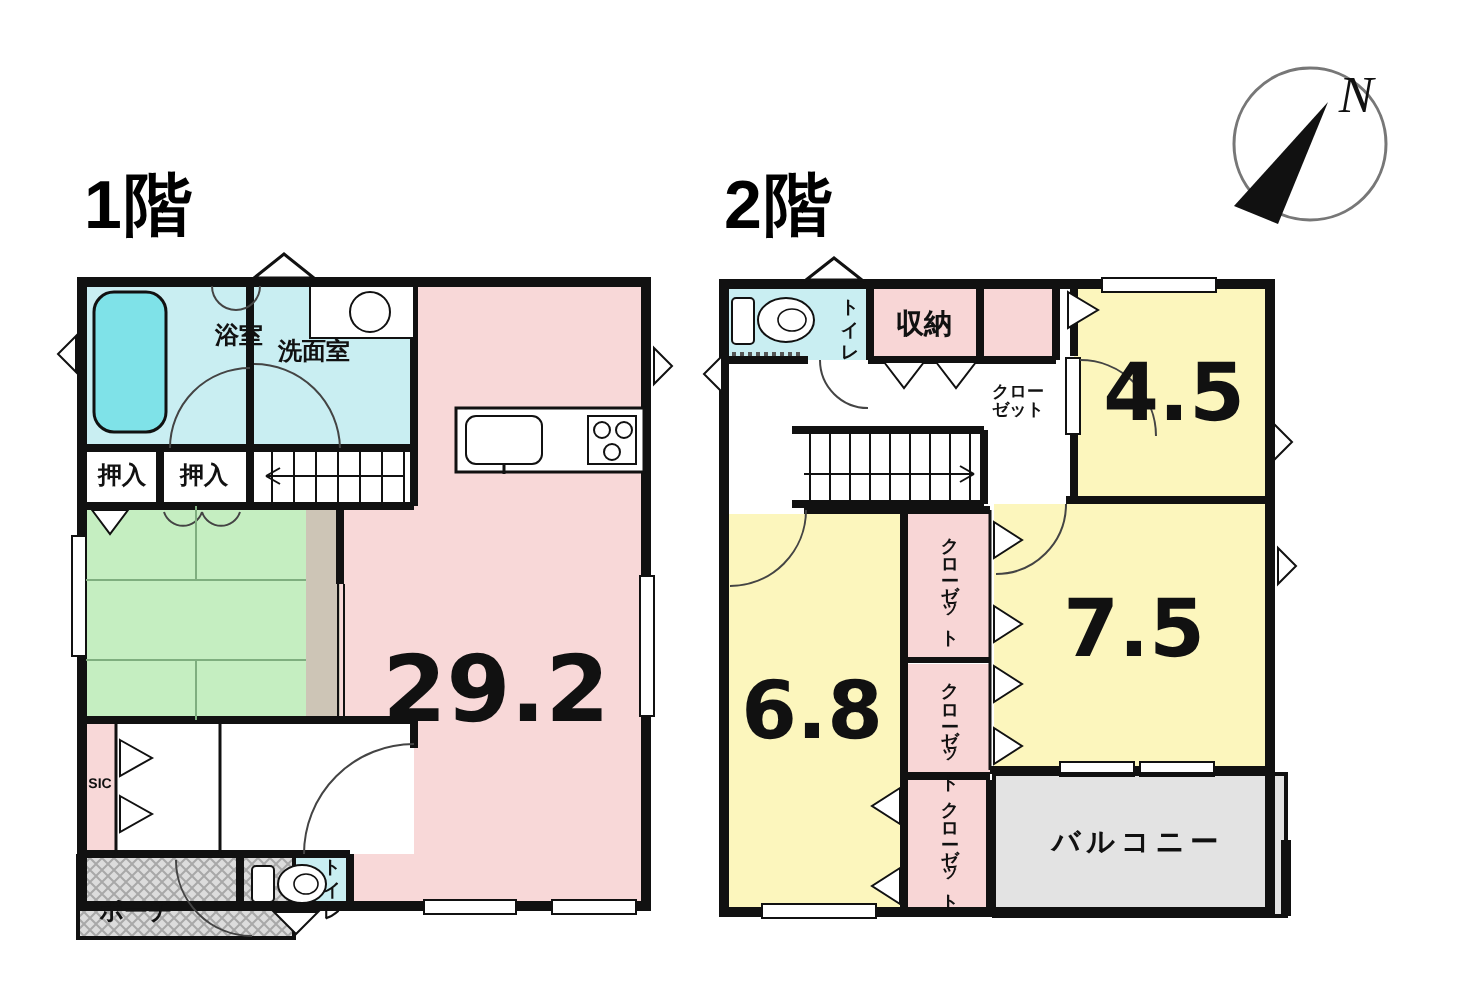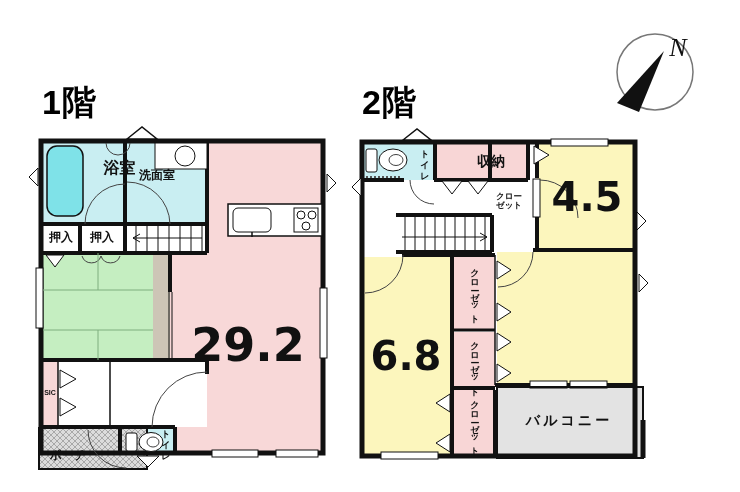--- a/index.html
+++ b/index.html
@@ -222,35 +222,36 @@
       <line x1="643" y1="420" x2="643" y2="458" stroke="#111" stroke-width="5"></line>
     </g>
 
     <g>
       <circle cx="655" cy="72" r="38" fill="none" stroke="#777" stroke-width="1.5"></circle>
       <polygon points="664,51 617,103 639,112" fill="#111"></polygon>
       <text x="678" y="56" font-size="26" font-family="Liberation Serif, serif" font-style="italic" text-anchor="middle" fill="#111">N</text>
     </g>
   </svg>
 
-  <div class="lbl" style="left:97px;top:168px;font-size:16px;font-weight:600;padding-left:45px;">浴室</div>
+  <div class="lbl" style="left:97px;top:168px;font-size:12px;font-weight:600;padding-left:45px;">浴室</div>
   <div class="lbl" style="left:157px;top:176px;font-size:12px;font-weight:600;">洗面室</div>
   <div class="lbl" style="left:61px;top:238px;font-size:12px;font-weight:600;">押入</div>
   <div class="lbl" style="left:102px;top:238px;font-size:12px;font-weight:600;">押入</div>
   <div class="lbl num" style="left:248px;top:345px;font-size:46px;">29.2</div>
   <div class="lbl" style="left:50px;top:393px;font-size:7px;font-weight:600;">SIC</div>
   <div class="lbl" style="left:68px;top:456px;font-size:12px;font-weight:600;">ポーチ</div>
   <div class="lbl vtext" style="left:165px;top:440px;font-size:9px;font-weight:600;">トイレ</div>
 
   <div class="lbl vtext" style="left:424px;top:160px;font-size:9px;font-weight:600;">トイレ</div>
-  <div class="lbl" style="left:462px;top:162px;font-size:14px;font-weight:600;margin-left:29px;">収納</div>
+  <div class="lbl" style="left:462px;top:162px;font-size:14px;font-weight:600;">収納</div>
   <div class="lbl" style="left:509px;top:161px;font-size:8.5px;font-weight:600;margin-top:40px;">
     <span>クロー</span><br>
     <span>ゼット</span>
   </div>
   <div class="lbl num" style="left:587px;top:197px;font-size:40px;">4.5</div>
   <div class="lbl num" style="left:406px;top:356px;font-size:40px;text-align:center;">6.8</div>
+  <div class="lbl num" style="left:567px;top:315px;font-size:40px;">7.5</div>
   <div class="lbl vtext" style="left:474px;top:291px;font-size:9px;font-weight:600;">クローゼット</div>
   <div class="lbl vtext wrapv" style="left:474px;top:358px;font-size:9px;font-weight:600;">クローゼット</div>
   <div class="lbl vtext" style="left:474px;top:423px;font-size:9px;font-weight:600;">クローゼット</div>
   <div class="lbl" style="left:569px;top:421px;font-size:14px;font-weight:600;letter-spacing:3px;">バルコニー</div>
 
 </div>
 
 </body></html>

